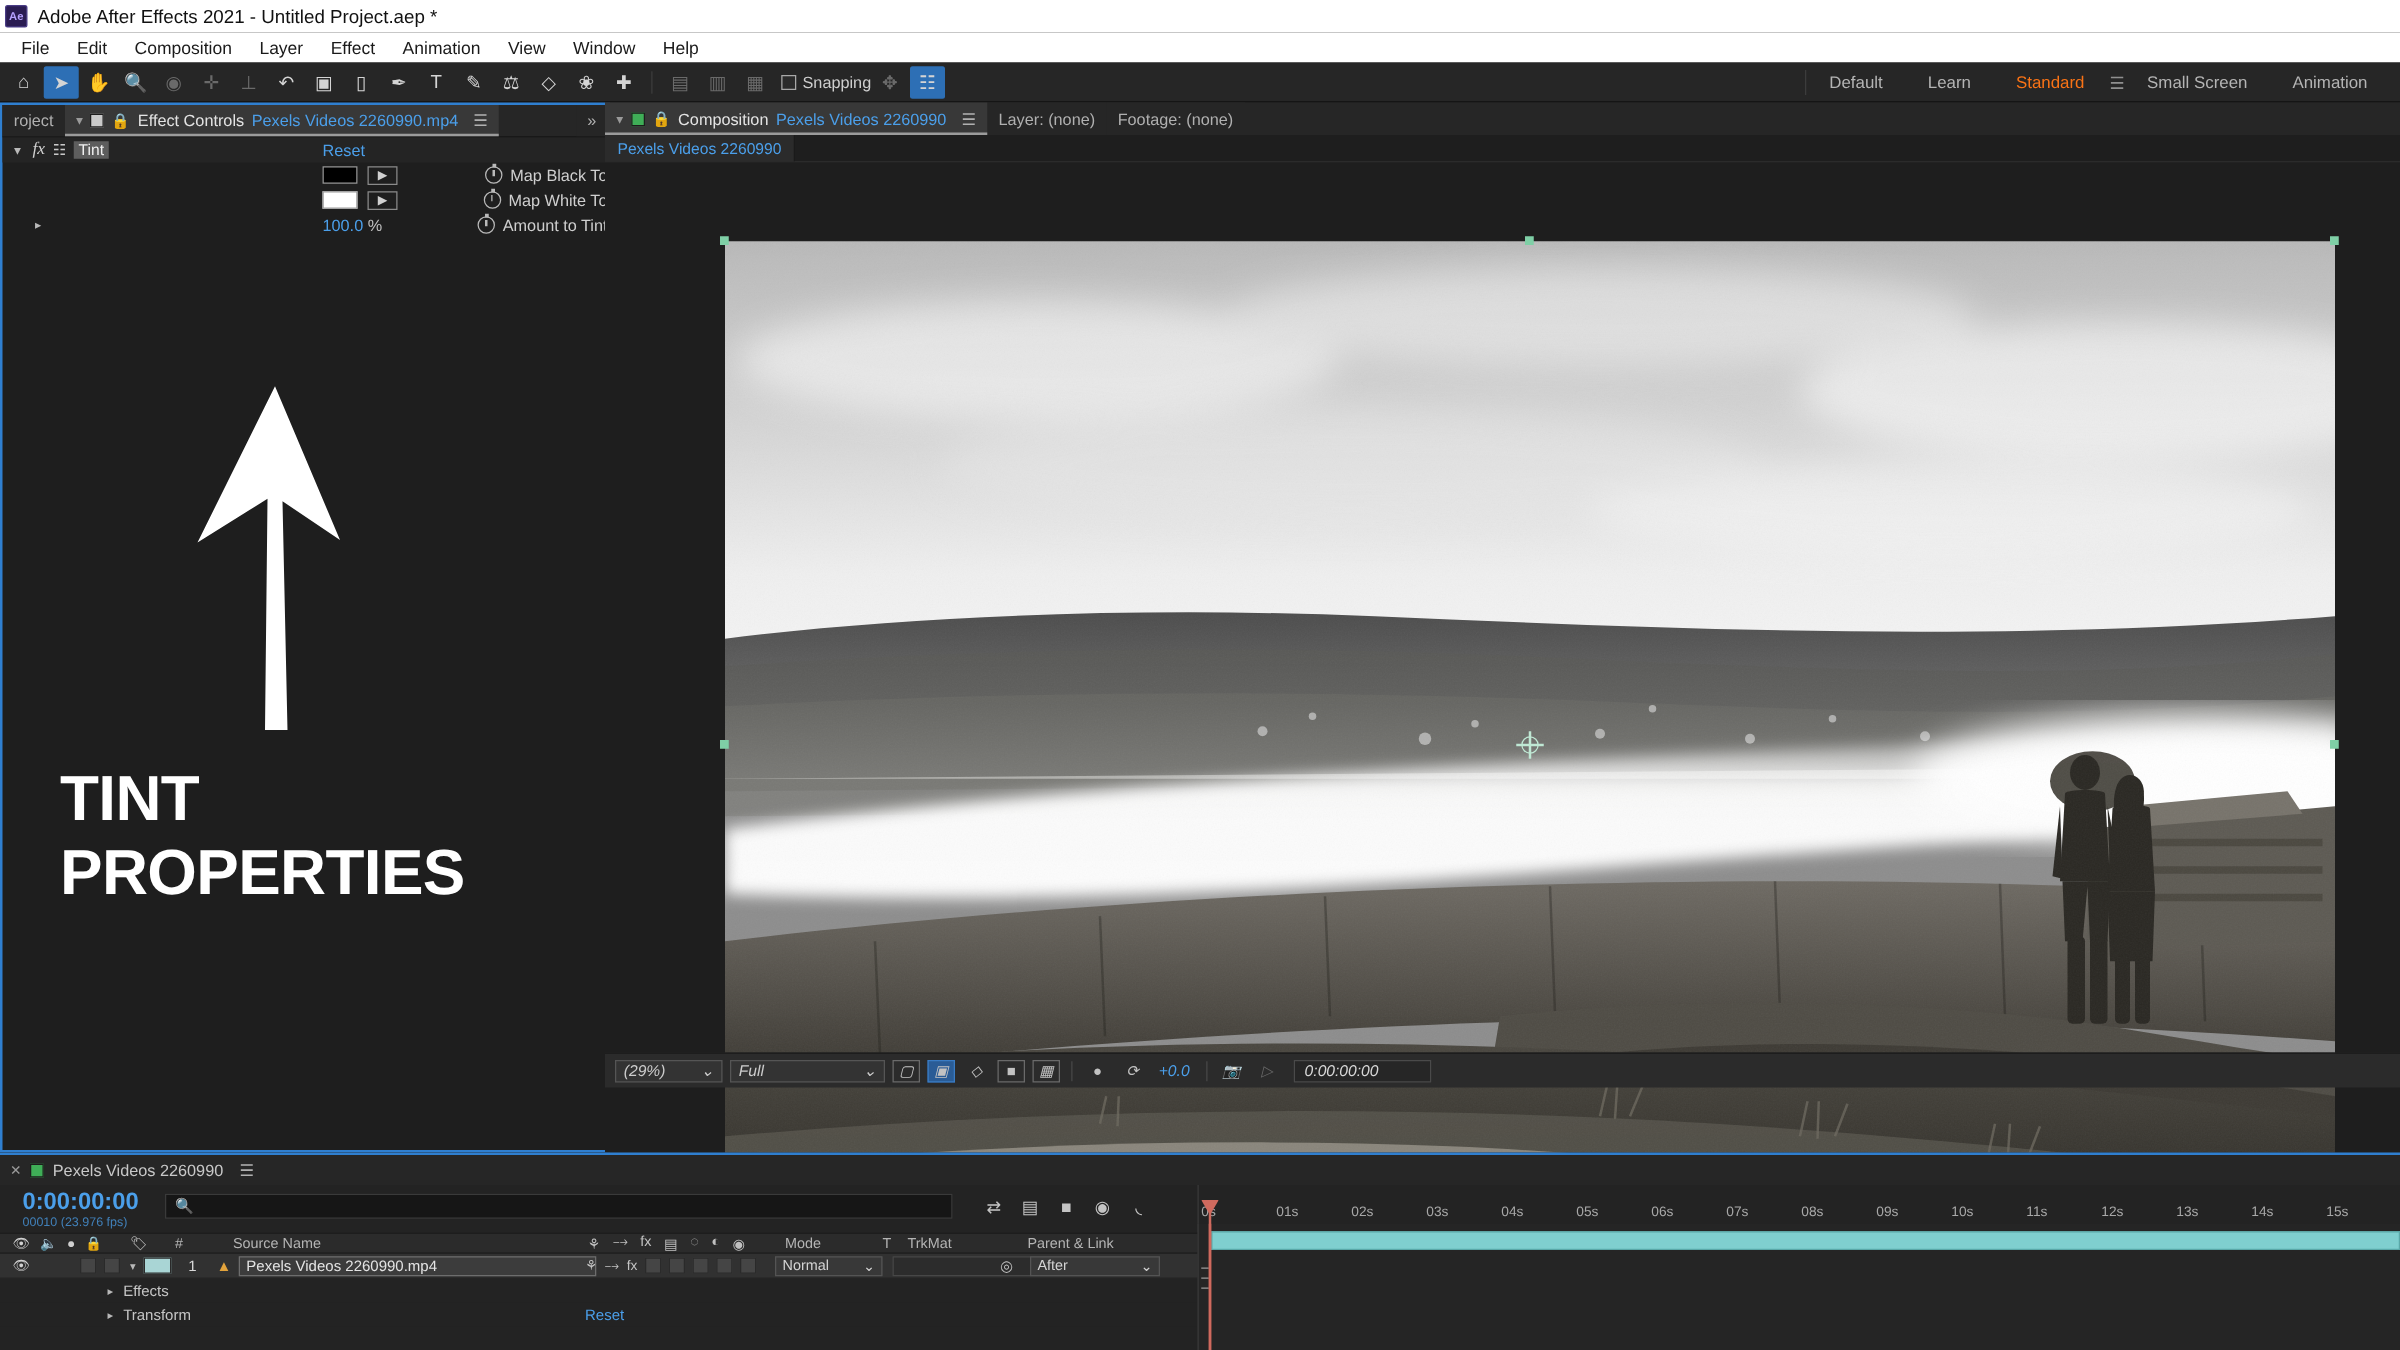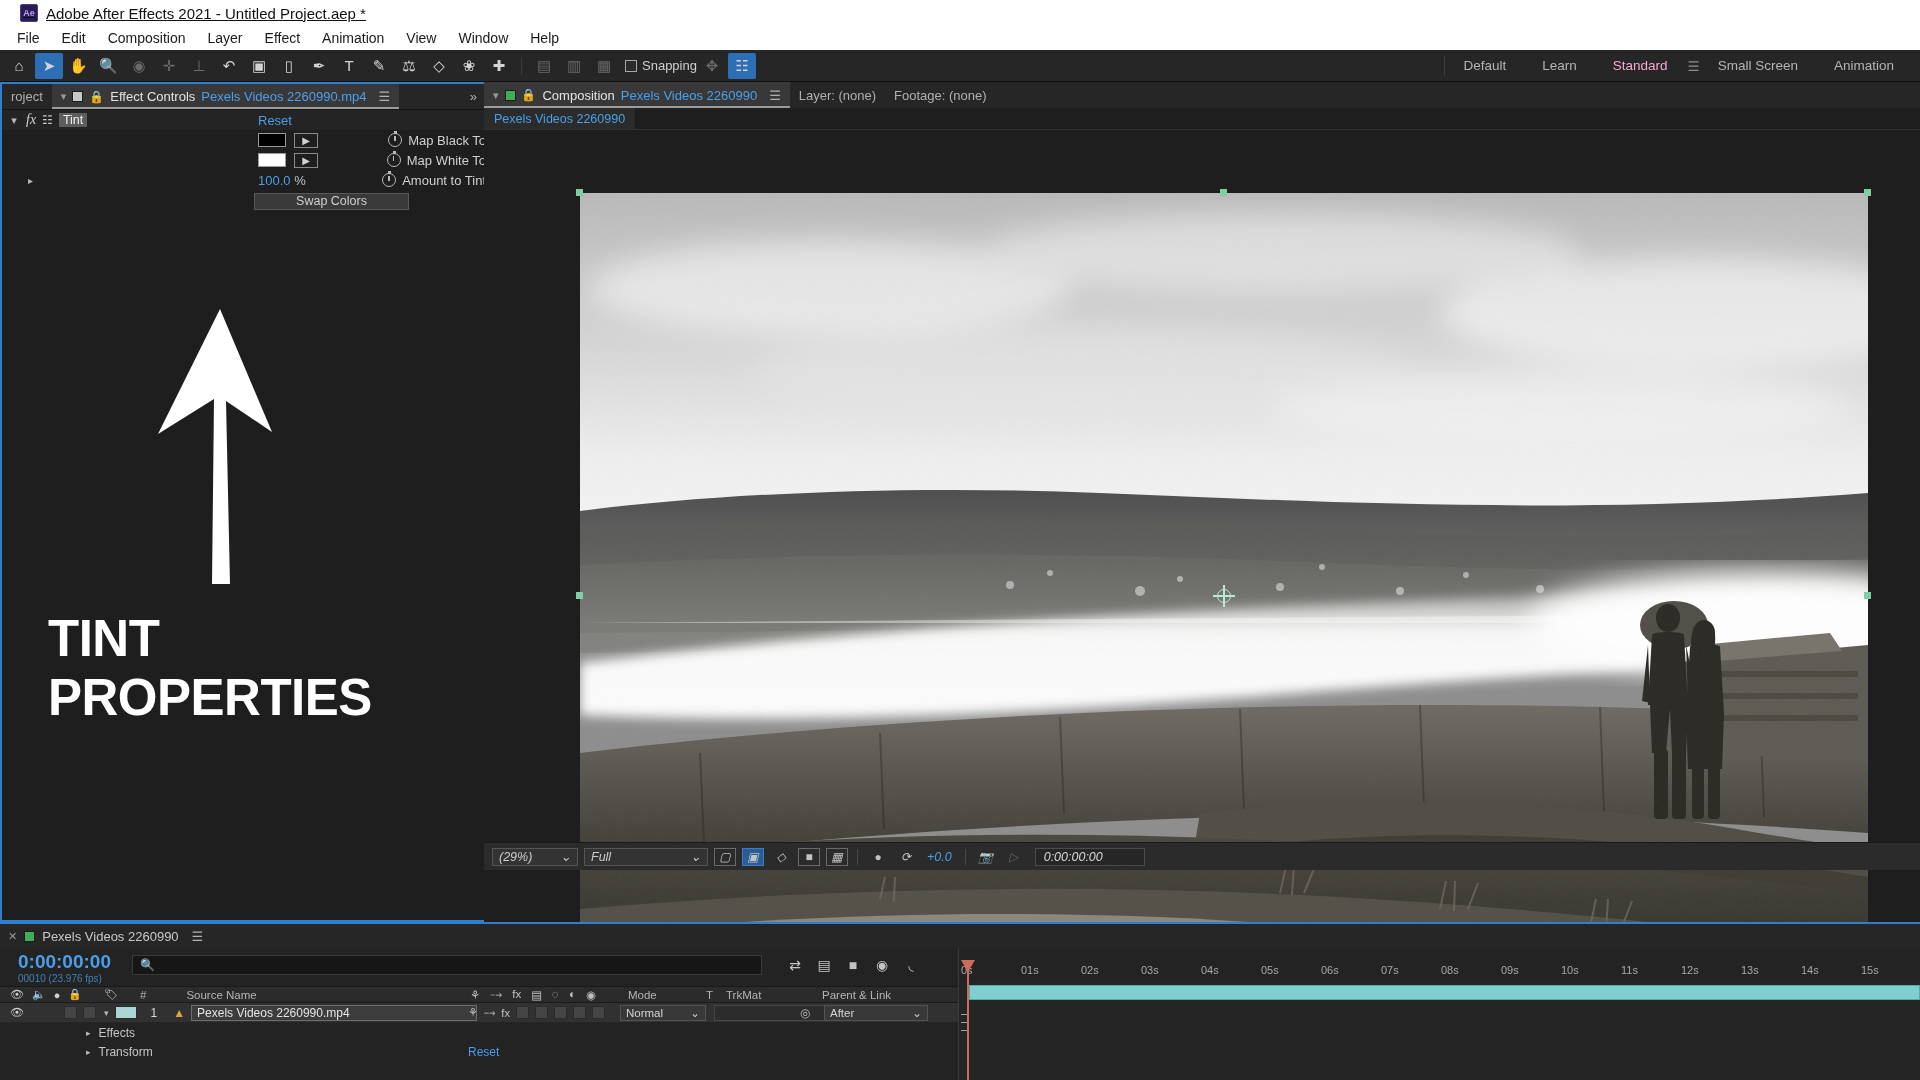--- a/index.html
+++ b/index.html
@@ -11,21 +11,21 @@
     font-size: 13px;
     color: #c8c8c8;
     -webkit-font-smoothing: antialiased;
   }
   #app { position: relative; width: 1920px; height: 1080px; }
 
   
   .titlebar {
     position: absolute; left: 0; top: 0; width: 1920px; height: 26px;
     background: #ffffff; color: #111; display: flex; align-items: center;
-    padding-left: 20px; font-size: 15px; text-decoration: underline;
+    padding-left: 4px; font-size: 15px;
   }
   .ae-logo {
     width: 18px; height: 18px; background: #2a1c52; color: #b6a1ff;
     border: 1px solid #4a3c86; border-radius: 2px;
     font-size: 9px; font-weight: bold; display: flex;
     align-items: center; justify-content: center; margin-right: 8px;
     font-family: "Liberation Sans", sans-serif;
   }
 
   
@@ -51,21 +51,21 @@
   .tsep { width: 1px; height: 18px; background: #3c3c3c; margin: 0 7px; }
   .snapbox {
     display:flex; align-items:center; gap:5px; margin-left:6px; font-size:13px; color:#cfcfcf;
   }
   .snapchk { width:12px;height:12px;border:1px solid #a8a8a8; background:#2b2b2b; }
   .ws-right {
     margin-left: auto; display: flex; align-items: center; height: 32px;
     font-size: 13.5px; padding-right: 8px;
   }
   .ws-item { padding: 0 18px; color: #b4b4b4; height: 32px; display: flex; align-items: center; }
-  .ws-item.active { color: #f9a8d4; }
+  .ws-item.active { color: #f97316; }
   .ws-sep { width: 1px; height: 20px; background: #3c3c3c; }
   .ws-burger { color:#8f8f8f; padding-left:2px; }
 
   
   .panel { position: absolute; background: #1e1e1e; }
   .tabrow {
     height: 26px; background: #262626; display: flex; align-items: stretch;
     font-size: 13px; border-bottom: 1px solid #141414;
   }
   .tab {
@@ -377,23 +377,20 @@
     <div class="prop-row">
       <span class="twisty">▸</span>
       <span class="stopwatch" style="margin-left:10px;"></span>
       <span class="prop-label">Amount to Tint</span>
       <span class="val-blue">
         <span>100.0</span>
         <span class="val-pct">%</span>
       </span>
     </div>
 
-    <div class="prop-row" style="height:22px;">
-      <span class="swap-btn">Swap Colors</span>
-    </div>
 
     <svg id="bigArrow" viewBox="0 0 150 300">
       <path d="M70 300 L72 115 L16 150 L78 25 L130 148 L84 117 L88 300 Z" fill="#ffffff"></path>
     </svg>
     <div id="caption">TINT PROPERTIES</div>
   </div>
 
   <div class="panel" id="compPanel">
     <div class="comp-tabrow">
       <div class="tab active">

